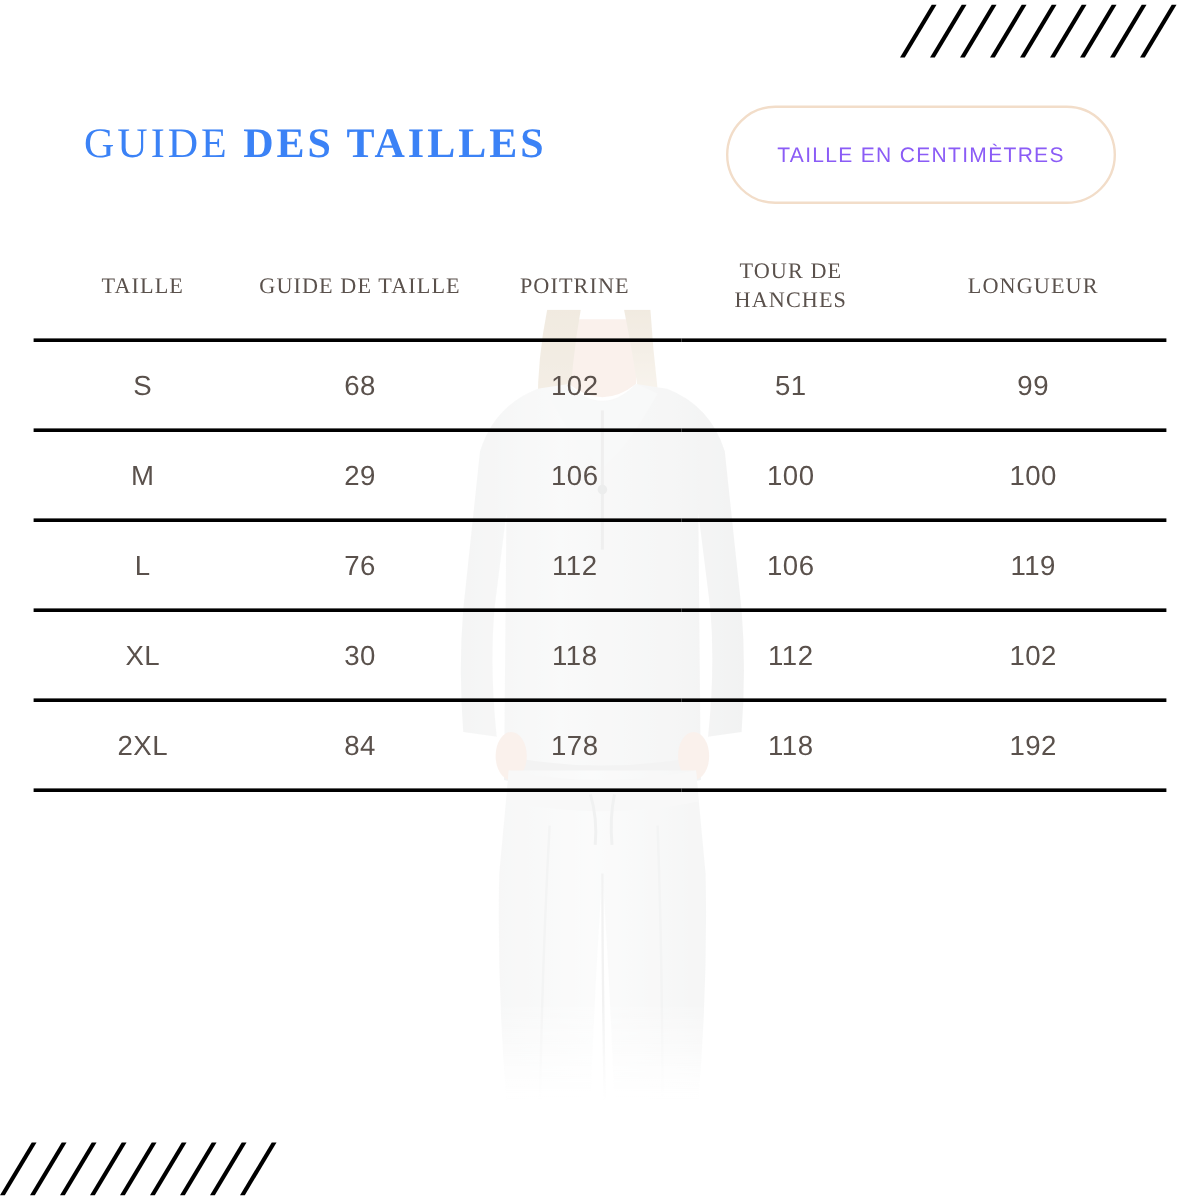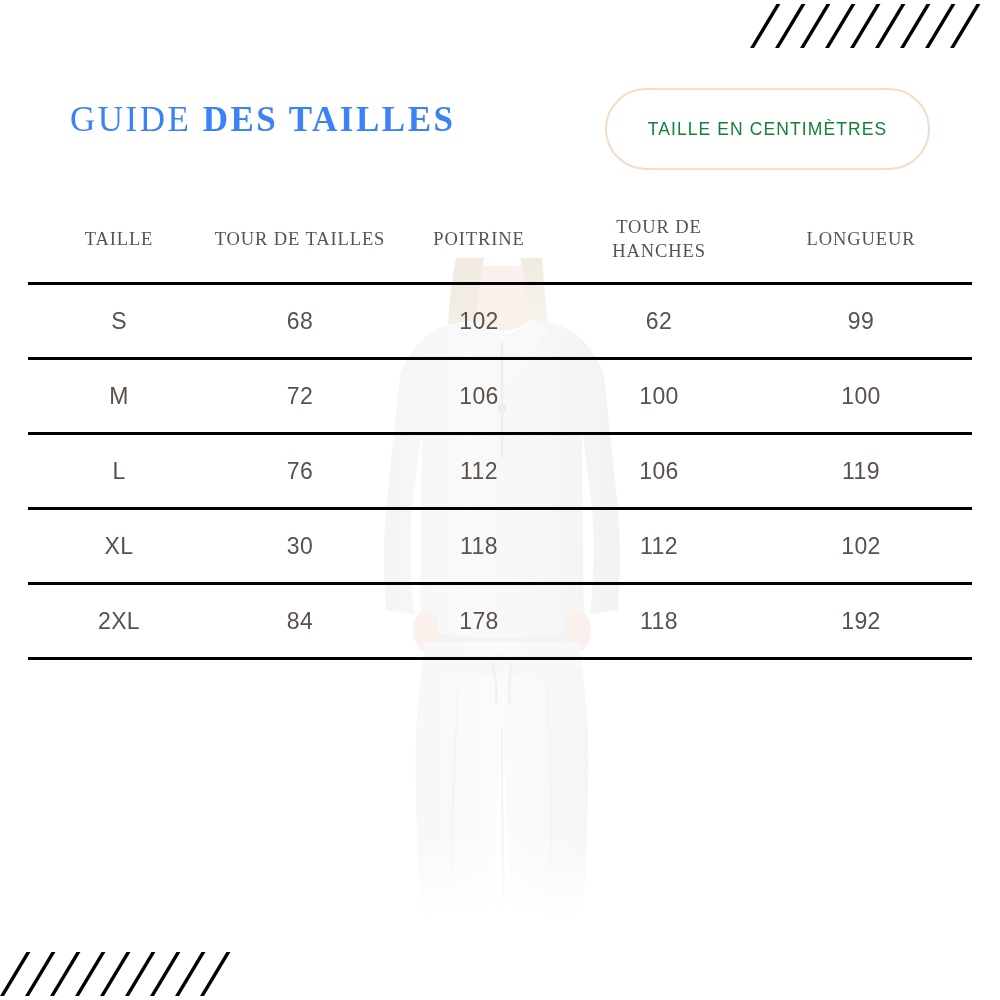--- a/index.html
+++ b/index.html
@@ -87,21 +87,21 @@
     box-sizing: border-box;
     border: 2px solid #f2ddc9;
     border-radius: 41px;
     display: flex;
     align-items: center;
     justify-content: center;
   }
   #unit-badge-label {
     font-size: 17.5px;
     letter-spacing: 1.1px;
-    color: #15803d;
+    color: #8b5cf6;
     font-weight: 400;
     white-space: nowrap;
   }
 
   
   #size-table {
     position: absolute;
     left: 28px;
     top: 196px;
     width: 944px;
@@ -233,38 +233,38 @@
     <colgroup>
       <col class="col-size">
       <col class="col-waist">
       <col class="col-chest">
       <col class="col-hips">
       <col class="col-length">
     </colgroup>
     <thead>
       <tr>
         <th>TAILLE</th>
-        <th>TOUR DE TAILLES</th>
+        <th>GUIDE DE TAILLE</th>
         <th>POITRINE</th>
         <th>TOUR DE HANCHES</th>
         <th>LONGUEUR</th>
       </tr>
     </thead>
     <tbody id="size-table-body">
 
     <tr>
           <td>S</td>
           <td>68</td>
           <td>102</td>
-          <td>62</td>
+          <td>51</td>
           <td>99</td>
         </tr>
         <tr>
           <td>M</td>
-          <td>72</td>
+          <td>29</td>
           <td>106</td>
           <td>100</td>
           <td>100</td>
         </tr>
         <tr>
           <td>L</td>
           <td>76</td>
           <td>112</td>
           <td>106</td>
           <td>119</td>

